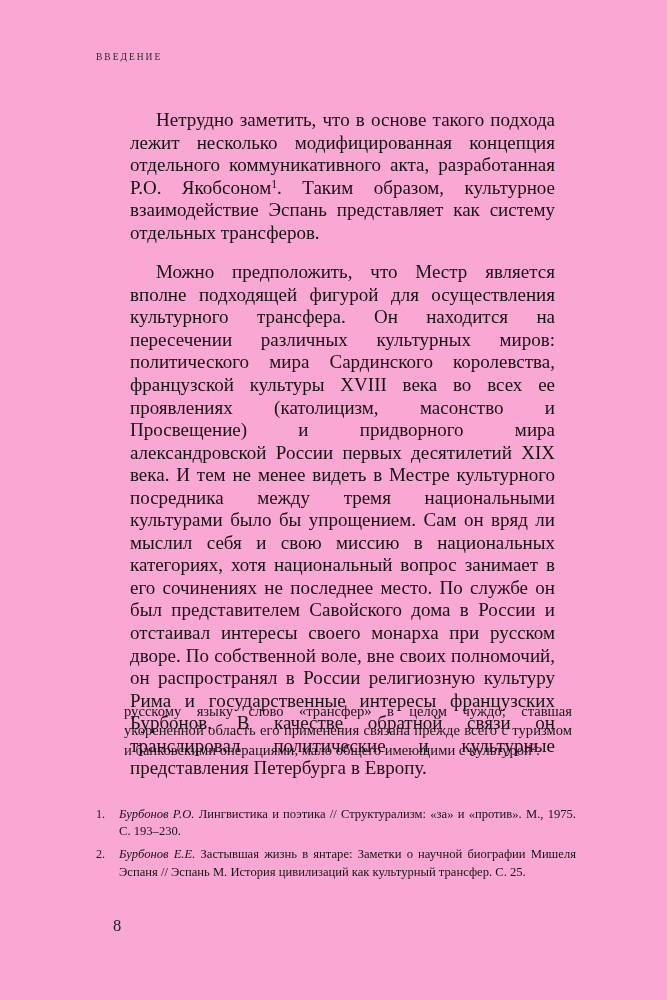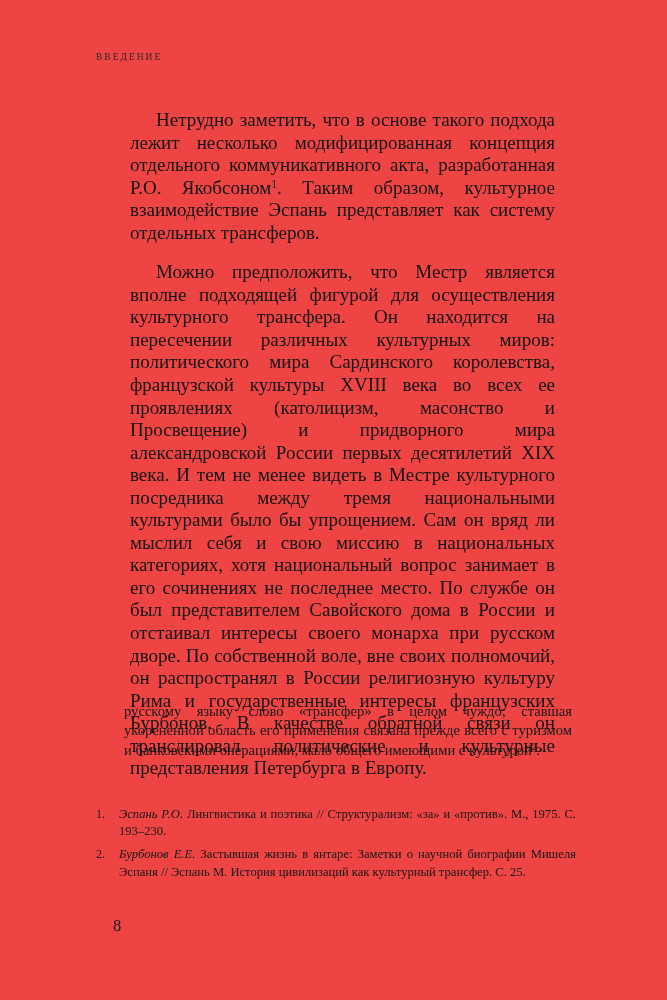--- a/index.html
+++ b/index.html
@@ -14,21 +14,21 @@
     color: #1a1a1a;
     overflow: hidden;
     position: relative;
   }
 
   .page {
     position: absolute;
     left: 0; top: 0;
     width: 667px;
     height: 1000px;
-    background: #ef4444;
+    background: #f9a8d4;
   }
 
   
   .running-head {
     position: absolute;
     left: 96px;
     top: 52px;
     font-size: 9.5px;
     letter-spacing: 2.0px;
     color: #2b2b2b;
@@ -139,21 +139,21 @@
   </div>
 
   <div class="blockquote">
     <p><span>русскому языку слово «трансфер» в целом чуждо; ставшая укорененной область его применения связана прежде всего с туризмом и банковскими операциями, мало общего имеющими с культурой</span><sup>2</sup><span>.</span></p>
   </div>
 
   <div class="footnotes">
 
     <div class="fn-row">
       <div class="fn-num">1.</div>
-      <div class="fn-text"><span class="fn-author">Эспань Р.О.</span><span> Лингвистика и поэтика // Структурализм: «за» и «против». М., 1975. С. 193–230.</span></div>
+      <div class="fn-text"><span class="fn-author">Бурбонов Р.О.</span><span> Лингвистика и поэтика // Структурализм: «за» и «против». М., 1975. С. 193–230.</span></div>
     </div>
 
     <div class="fn-row">
       <div class="fn-num">2.</div>
       <div class="fn-text"><span class="fn-author">Бурбонов Е.Е.</span><span> Застывшая жизнь в янтаре: Заметки о научной биографии Мишеля Эспаня // Эспань М. История цивилизаций как культурный трансфер. С. 25.</span></div>
     </div>
 
   </div>
 
   <div class="folio">8</div>

